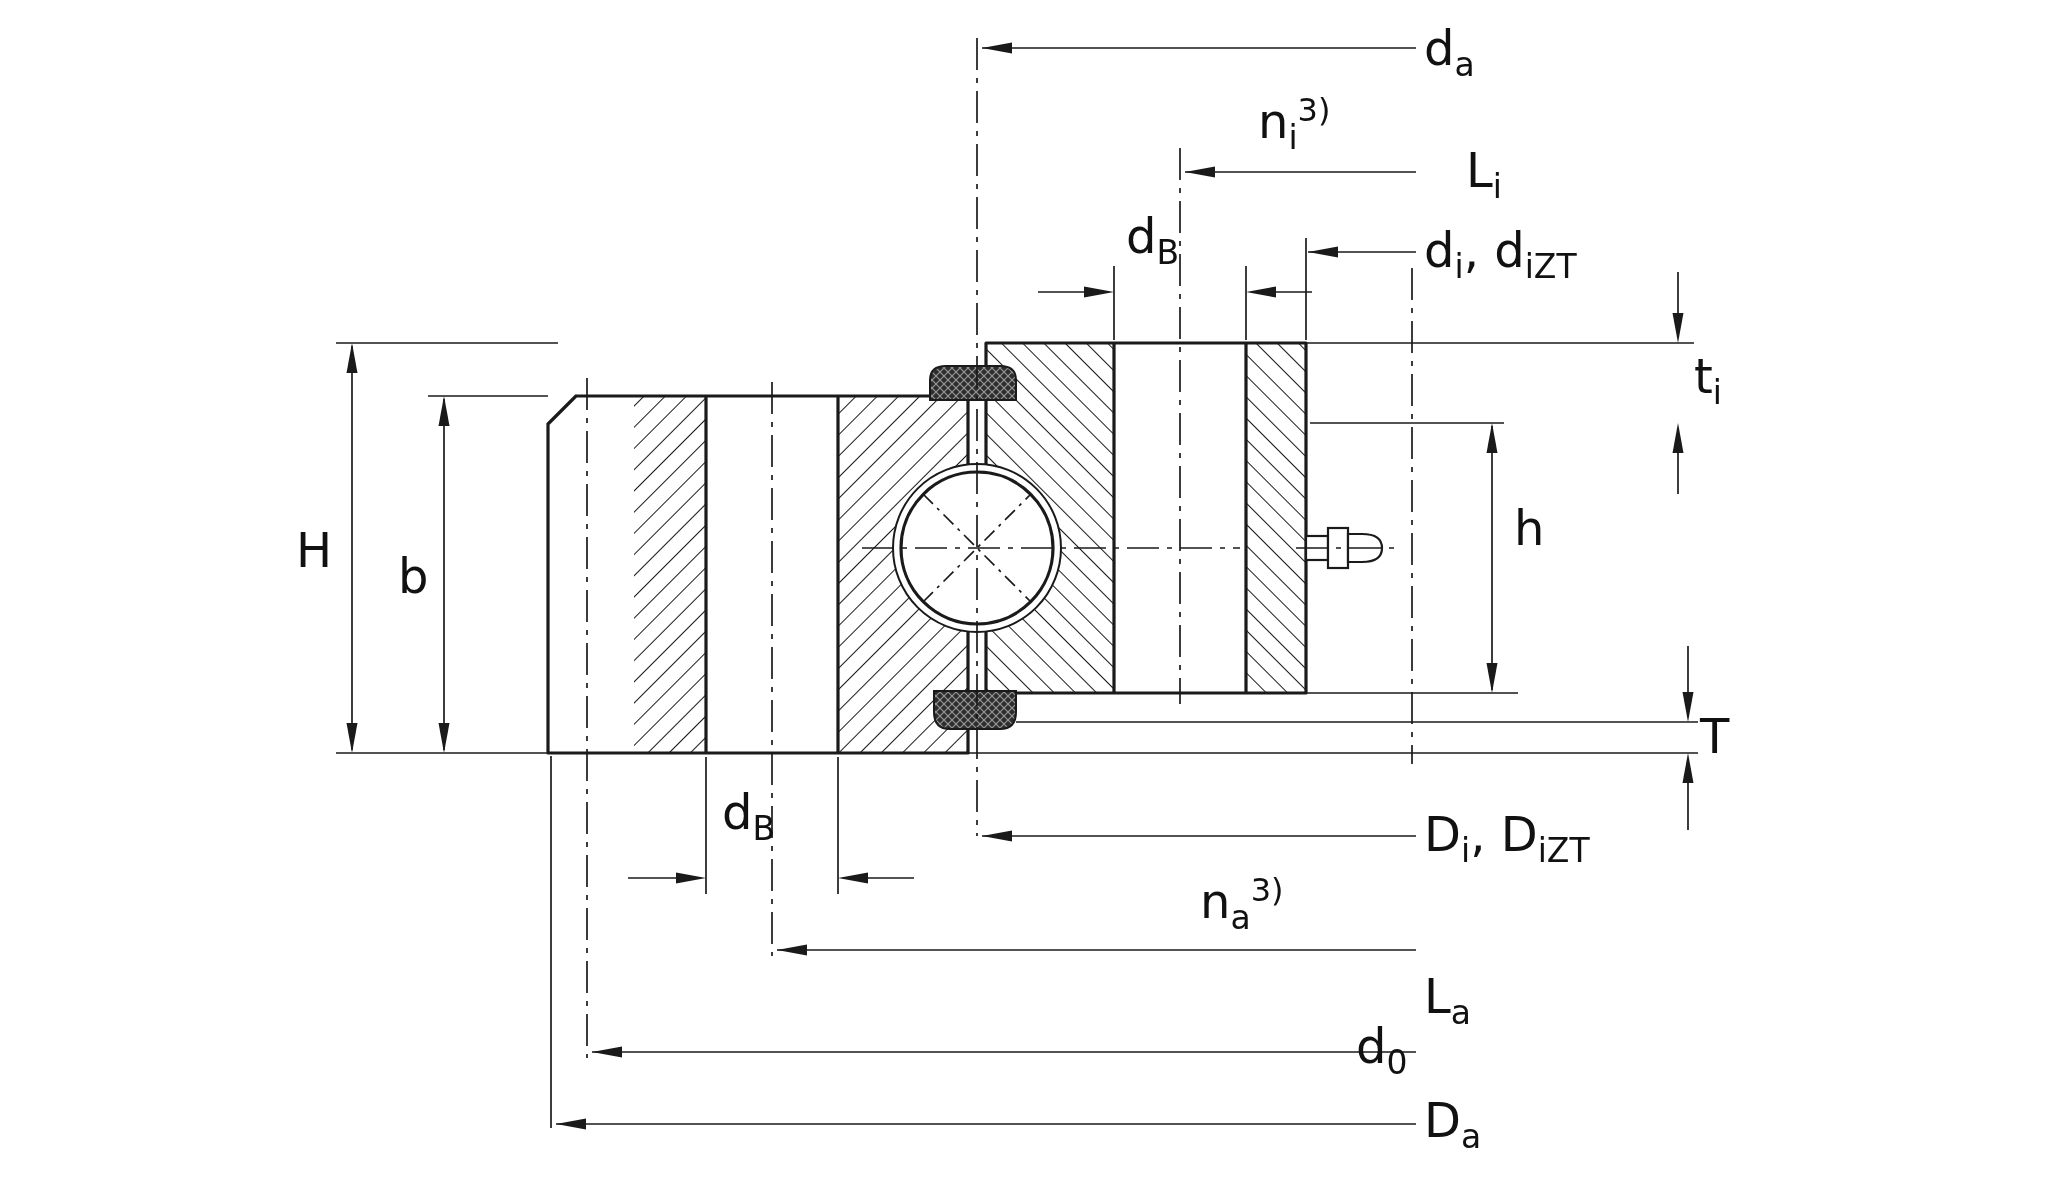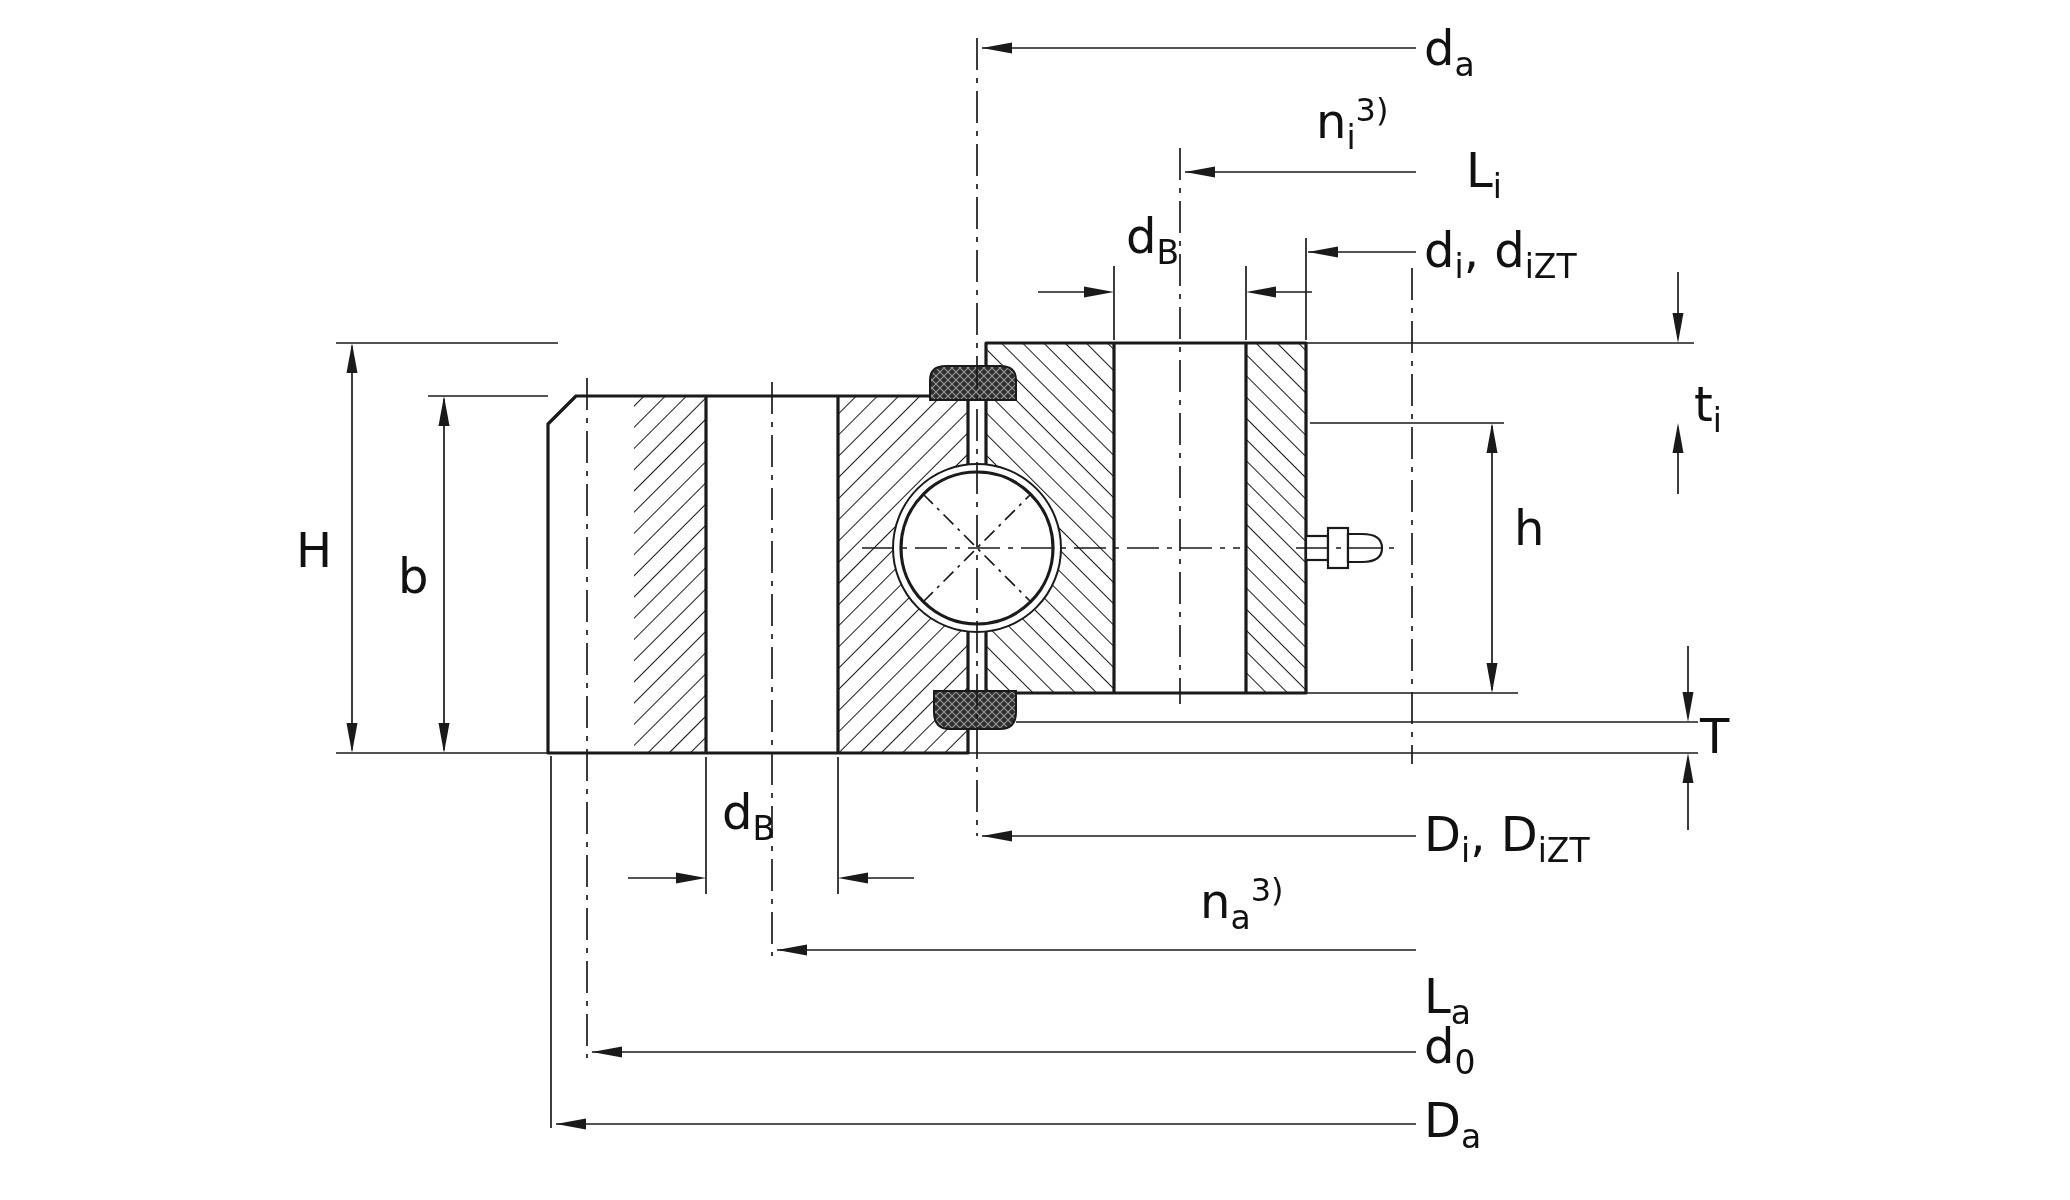--- a/index.html
+++ b/index.html
@@ -127,29 +127,29 @@
     <polygon points="982,836 1012,830.5 1012,841.5"></polygon>
     <polygon points="777,950 807,944.5 807,955.5"></polygon>
     <polygon points="592,1052 622,1046.5 622,1057.5"></polygon>
     <polygon points="556,1124 586,1118.5 586,1129.5"></polygon>
     <polygon points="706,878 676,872.5 676,883.5"></polygon>
     <polygon points="838,878 868,872.5 868,883.5"></polygon>
   </g>
 </svg>
 
 <div class="lbl" style="left:1424px;top:24px"><span>d</span><sub>a</sub></div>
-<div class="lbl" style="left:1316px;top:94px"><span>n</span><sub>i</sub><sup>3)</sup></div>
+<div class="lbl" style="left:1258px;top:94px"><span>n</span><sub>i</sub><sup>3)</sup></div>
 <div class="lbl" style="left:1466px;top:146px"><span>L</span><sub>i</sub></div>
 <div class="lbl" style="left:1126px;top:212px"><span>d</span><sub>B</sub></div>
 <div class="lbl" style="left:1424px;top:226px"><span>d</span><sub>i</sub><span>, d</span><sub>iZT</sub></div>
-<div class="lbl" style="left:1694px;top:380px"><span>t</span><sub>i</sub></div>
+<div class="lbl" style="left:1694px;top:352px"><span>t</span><sub>i</sub></div>
 <div class="lbl" style="left:1514px;top:504px"><span>h</span></div>
 <div class="lbl" style="left:1700px;top:712px"><span>T</span></div>
 <div class="lbl" style="left:296px;top:526px"><span>H</span></div>
 <div class="lbl" style="left:398px;top:552px"><span>b</span></div>
 <div class="lbl" style="left:722px;top:788px"><span>d</span><sub>B</sub></div>
 <div class="lbl" style="left:1424px;top:810px"><span>D</span><sub>i</sub><span>, D</span><sub>iZT</sub></div>
 <div class="lbl" style="left:1200px;top:874px"><span>n</span><sub>a</sub><sup>3)</sup></div>
 <div class="lbl" style="left:1424px;top:972px"><span>L</span><sub>a</sub></div>
-<div class="lbl" style="left:1424px;top:1022px"><span>d</span><sub>0</sub></div>
+<div class="lbl" style="left:1356px;top:1022px"><span>d</span><sub>0</sub></div>
 <div class="lbl" style="left:1424px;top:1096px"><span>D</span><sub>a</sub></div>
 
 </div>
 
 </body></html>

